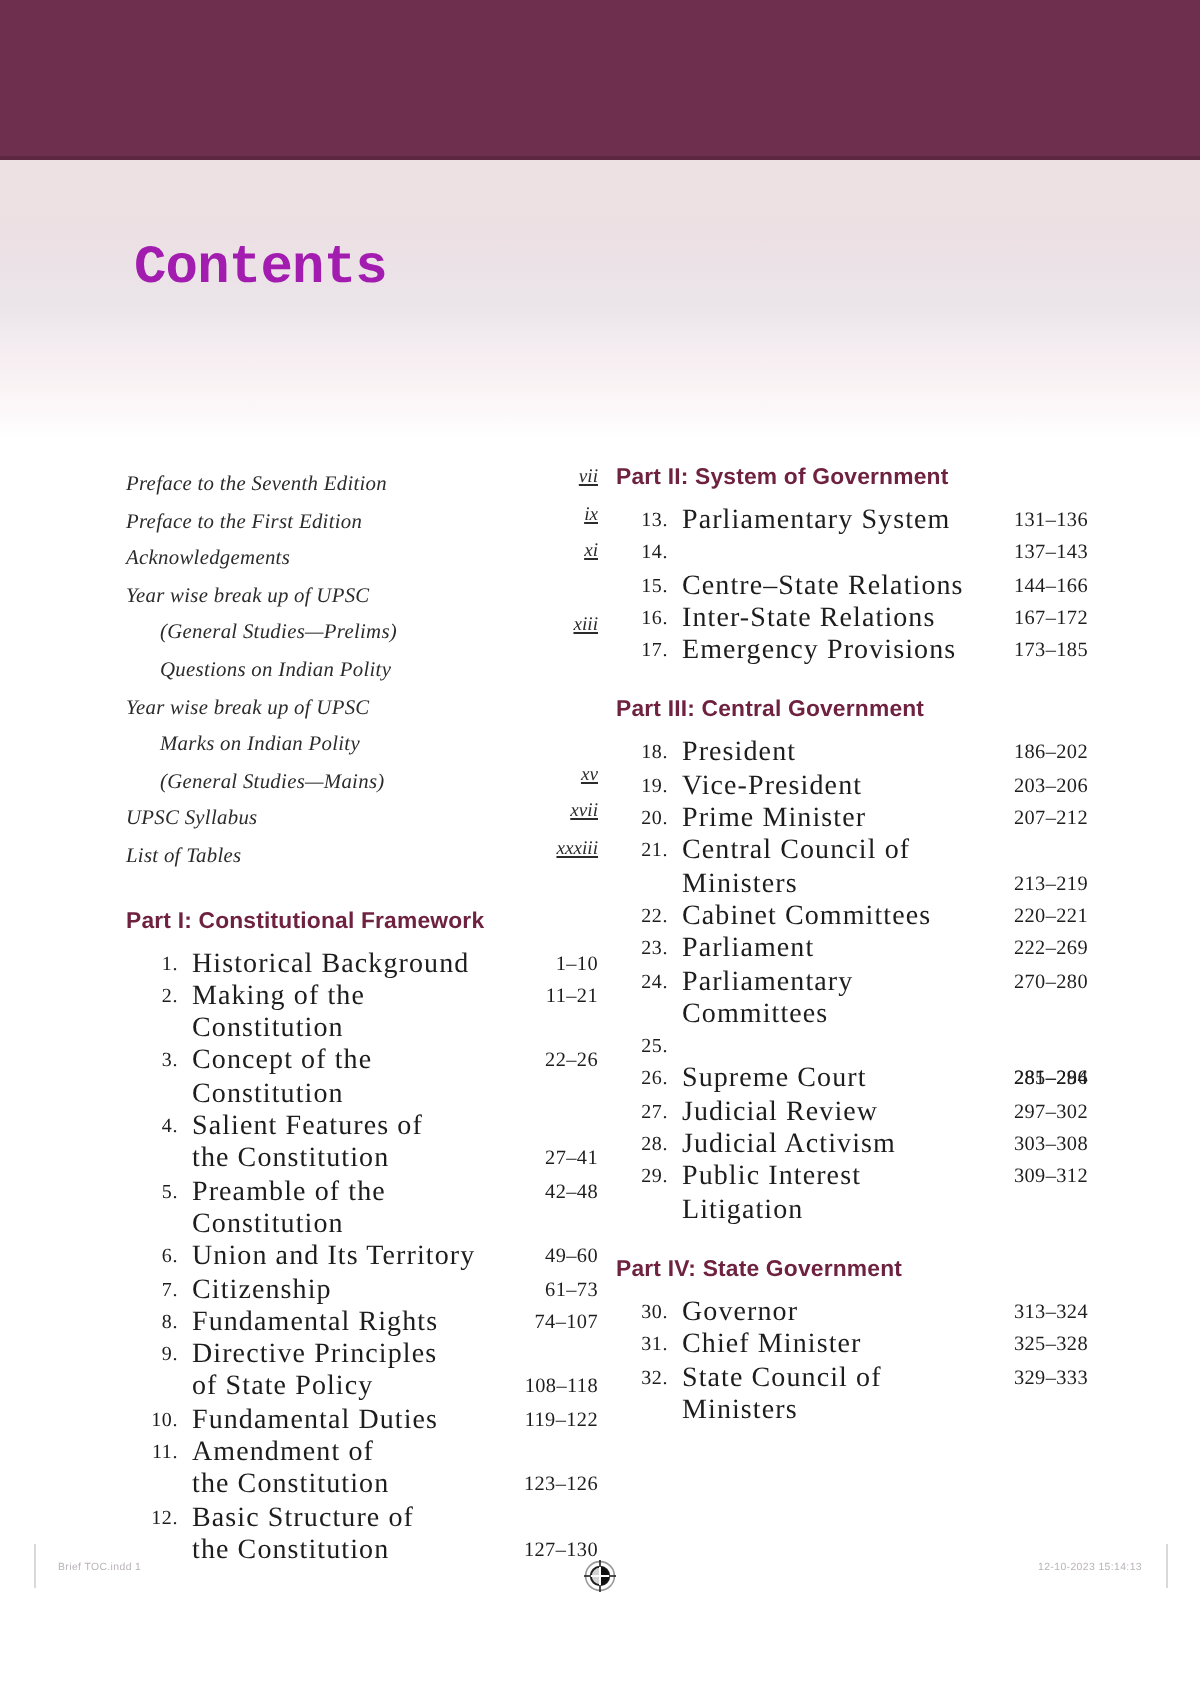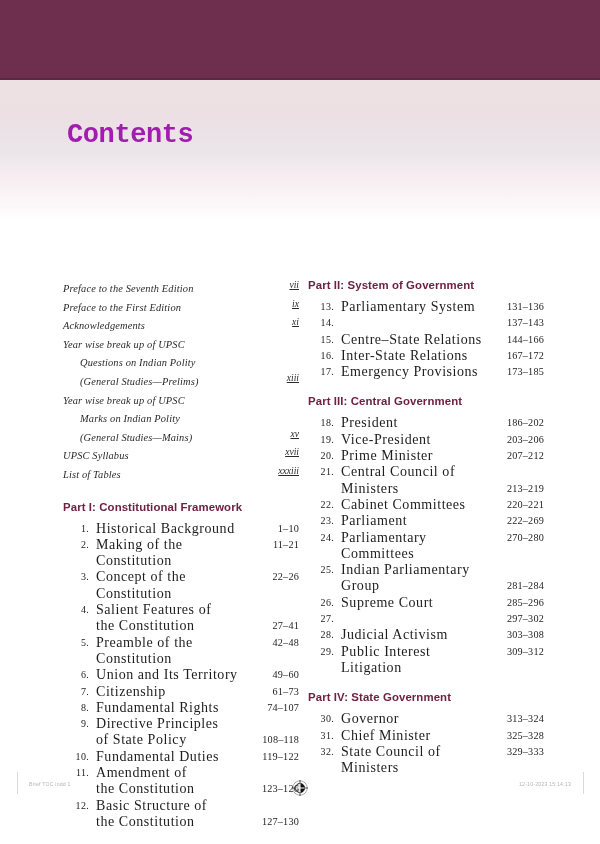--- a/index.html
+++ b/index.html
@@ -37,21 +37,21 @@
   .title {
     position:absolute; left:67px; top:120px;
     font-family:Liberation Mono, monospace;
     font-weight:bold;
     font-size:27px;
     letter-spacing:-0.4px;
     color:#a21caf;
   }
 
   
-  .col { position:absolute; top:232px; width:235px;margin-top:46px; }
+  .col { position:absolute; top:232px; width:235px; }
   .col-left  { left:63px; }
   .col-right { left:308px; }
 
   
   .fm-row { position:relative; min-height:14.6px; }
   .fm-text {
     display:inline-block;
     font-style:italic;
     font-size:10.4px;
     color:#2b2b2b;
@@ -149,22 +149,22 @@
   <div class="banner-edge"></div>
   <div class="fade"></div>
 
   <div class="title">Contents</div>
 
   <div class="col col-left" id="col-left">
       <div class="fm-row"><span class="fm-text">Preface to the Seventh Edition</span><span class="fm-page">vii</span></div>
       <div class="fm-row"><span class="fm-text">Preface to the First Edition</span><span class="fm-page">ix</span></div>
       <div class="fm-row"><span class="fm-text">Acknowledgements</span><span class="fm-page">xi</span></div>
       <div class="fm-row"><span class="fm-text">Year wise break up of UPSC</span></div>
+      <div class="fm-row"><span class="fm-text indent">(General Studies—Prelims)</span><span class="fm-page">xiii</span></div>
       <div class="fm-row"><span class="fm-text indent">Questions on Indian Polity</span></div>
-      <div class="fm-row"><span class="fm-text indent">(General Studies—Prelims)</span><span class="fm-page">xiii</span></div>
       <div class="fm-row"><span class="fm-text">Year wise break up of UPSC</span></div>
       <div class="fm-row"><span class="fm-text indent">Marks on Indian Polity</span></div>
       <div class="fm-row"><span class="fm-text indent">(General Studies—Mains)</span><span class="fm-page">xv</span></div>
       <div class="fm-row"><span class="fm-text">UPSC Syllabus</span><span class="fm-page">xvii</span></div>
       <div class="fm-row"><span class="fm-text">List of Tables</span><span class="fm-page">xxxiii</span></div>
       <div class="part-head sp-top2">Part I: Constitutional Framework</div>
       <div class="part-head-bot"></div>
       <div class="ch">
         <span class="ch-num">1.</span>
         <span class="ch-title"><span>Historical Background</span></span>
@@ -285,30 +285,30 @@
         <span class="ch-title"><span>Parliament</span></span>
         <span class="ch-page">222–269</span>
       </div>
       <div class="ch">
         <span class="ch-num">24.</span>
         <span class="ch-title"><span>Parliamentary Committees</span></span>
         <span class="ch-page">270–280</span>
       </div>
       <div class="ch">
         <span class="ch-num">25.</span>
-        <span class="ch-title"><span>Indian Parliamentary</span><span class="ln2">Group</span></span>
         <span class="ch-page l2">281–284</span>
       </div>
       <div class="ch">
         <span class="ch-num">26.</span>
         <span class="ch-title"><span>Supreme Court</span></span>
         <span class="ch-page">285–296</span>
       </div>
       <div class="ch">
         <span class="ch-num">27.</span>
+        <span class="ch-title"><span>Judicial Review</span></span>
         <span class="ch-page">297–302</span>
       </div>
       <div class="ch">
         <span class="ch-num">28.</span>
         <span class="ch-title"><span>Judicial Activism</span></span>
         <span class="ch-page">303–308</span>
       </div>
       <div class="ch">
         <span class="ch-num">29.</span>
         <span class="ch-title"><span>Public Interest Litigation</span></span>

